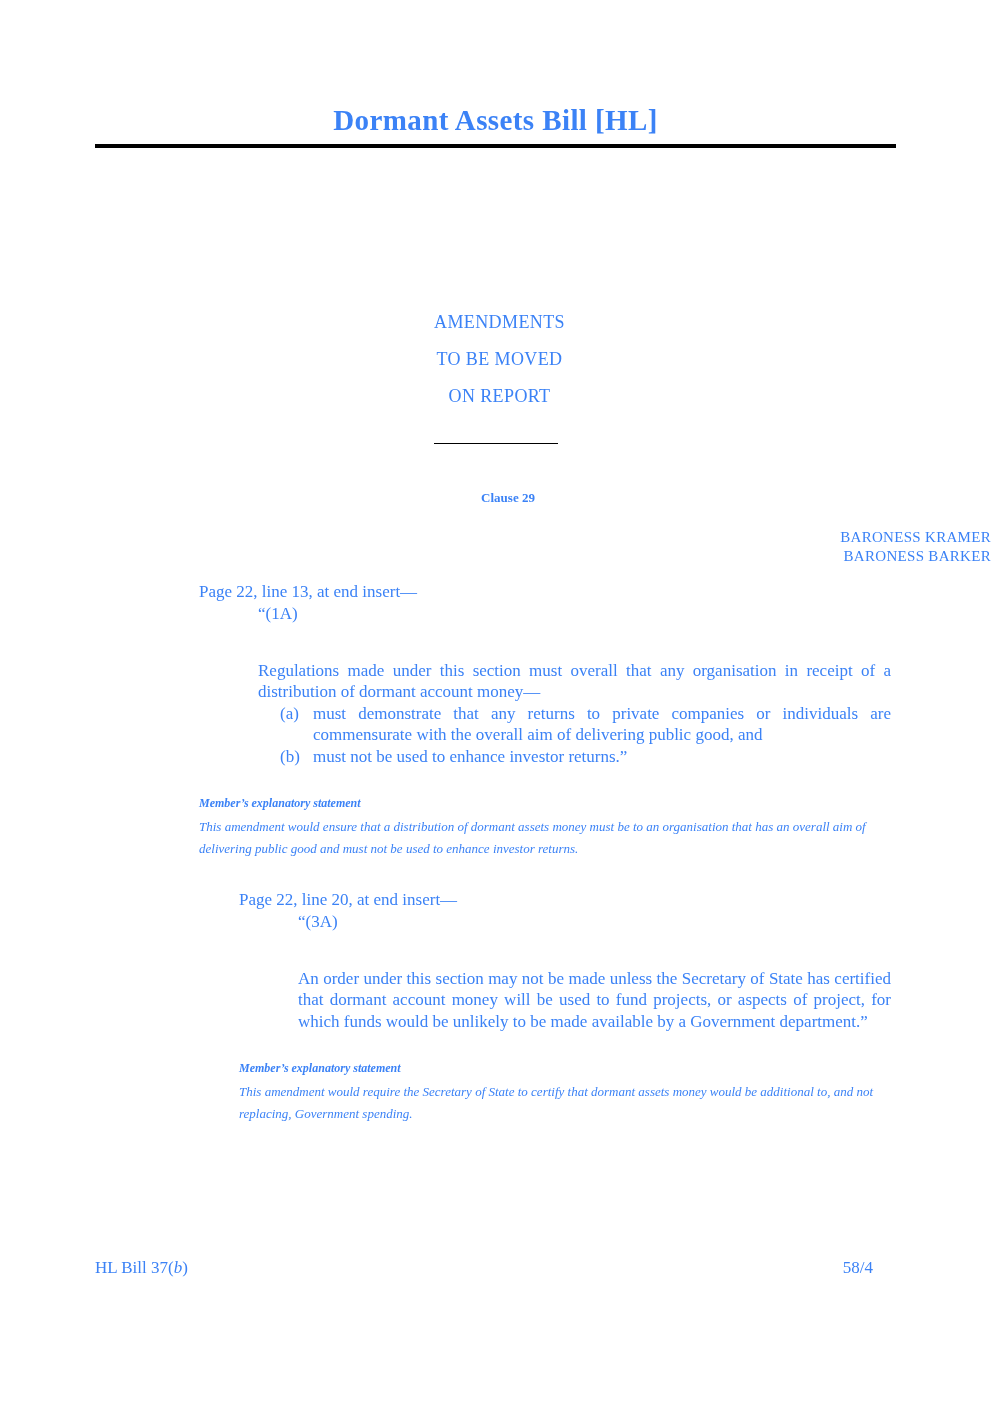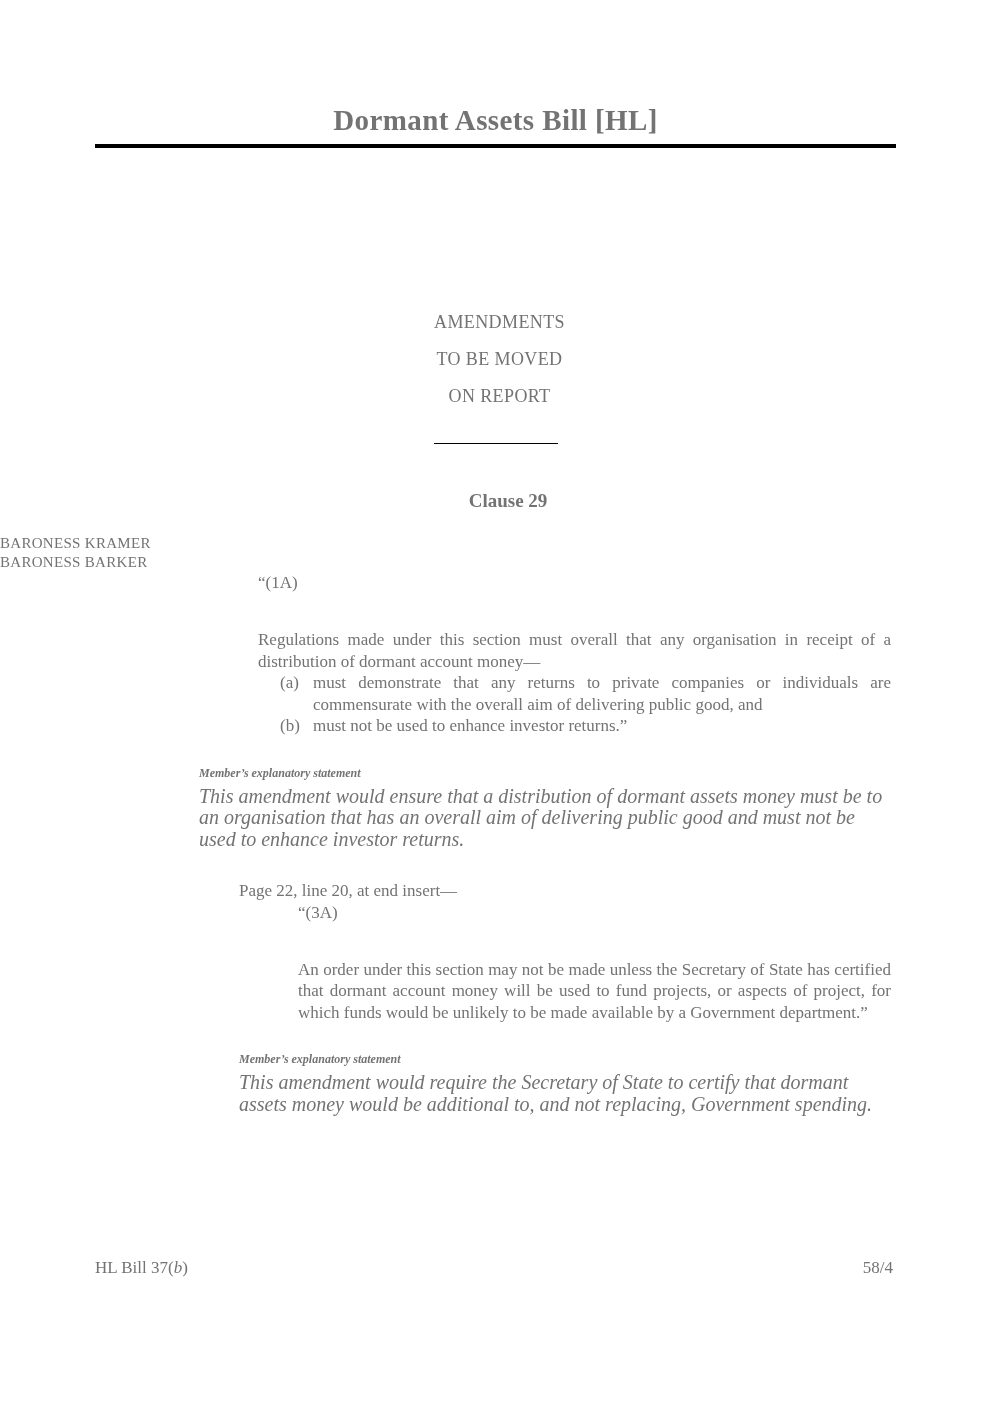--- a/index.html
+++ b/index.html
@@ -3,21 +3,21 @@
 <meta charset="utf-8">
 <style>
   * { margin: 0; padding: 0; box-sizing: border-box; }
   html, body { background: #ffffff; }
   .page {
     position: relative;
     width: 991px;
     height: 1401px;
     background: #ffffff;
     font-family: "Liberation Serif", serif;
-    color: #737373;
+    color: #3b82f6;
     overflow: hidden;
   }
   .doc-title {
     padding-top: 104px;
     text-align: center;
     font-size: 29px;
     font-weight: bold;
     letter-spacing: 0.4px;
   }
   .title-rule {
@@ -35,27 +35,27 @@
     padding-left: 8px;
   }
   .center-divider {
     width: 124px;
     margin: 28px auto 0 auto;
     border-bottom: 1.5px solid #000000;
   }
   .clause-heading {
     margin-top: 46px;
     text-align: center;
-    font-size: 19px;
+    font-size: 13px;
     font-weight: bold;
     padding-left: 25px;
   }
   .sponsors {
     margin-top: 22px;
-    text-align: left;
+    text-align: right;
     font-size: 15px;
     line-height: 19px;
     letter-spacing: 0.3px;
   }
   .amendment { font-size: 17px; line-height: 21.5px; }
   .intro {
     margin: 15px 100px 0 199px;
   }
   .subsection {
     display: flex;
@@ -82,29 +82,29 @@
   }
   .explanatory-heading {
     margin: 26px 100px 0 199px;
     font-size: 12px;
     font-weight: bold;
     font-style: italic;
     line-height: 21px;
   }
   .explanatory-text {
     margin: 2px 96px 0 199px;
-    font-size: 20px;
+    font-size: 13px;
     font-style: italic;
     line-height: 21.5px;
   }
   .amendment-gap { margin-top: 30px; padding-left: 40px; }
   .footer {
     position: absolute;
     left: 95px;
-    right: 98px;
+    right: 118px;
     top: 1258px;
     display: flex;
     justify-content: space-between;
     font-size: 17px;
   }
   .italic { font-style: italic; }
 </style>
 </head>
 <body>
 
@@ -122,20 +122,21 @@
   <div class="center-divider"></div>
 
   <div class="clause-heading">Clause 29</div>
 
   <div class="sponsors">
     <div>BARONESS KRAMER</div>
     <div>BARONESS BARKER</div>
   </div>
 
   <div class="amendment">
+    <div class="intro">Page 22, line 13, at end insert—</div>
     <div class="subsection">
       <div class="subsection-label">“(1A)</div>
       <div class="subsection-body">
         <span>Regulations made under this section must overall that any organisation in receipt of a distribution of dormant account money—</span>
         <div class="item">
           <div class="item-label">(a)</div>
           <div class="item-body">must demonstrate that any returns to private companies or individuals are commensurate with the overall aim of delivering public good, and</div>
         </div>
         <div class="item">
           <div class="item-label">(b)</div>

